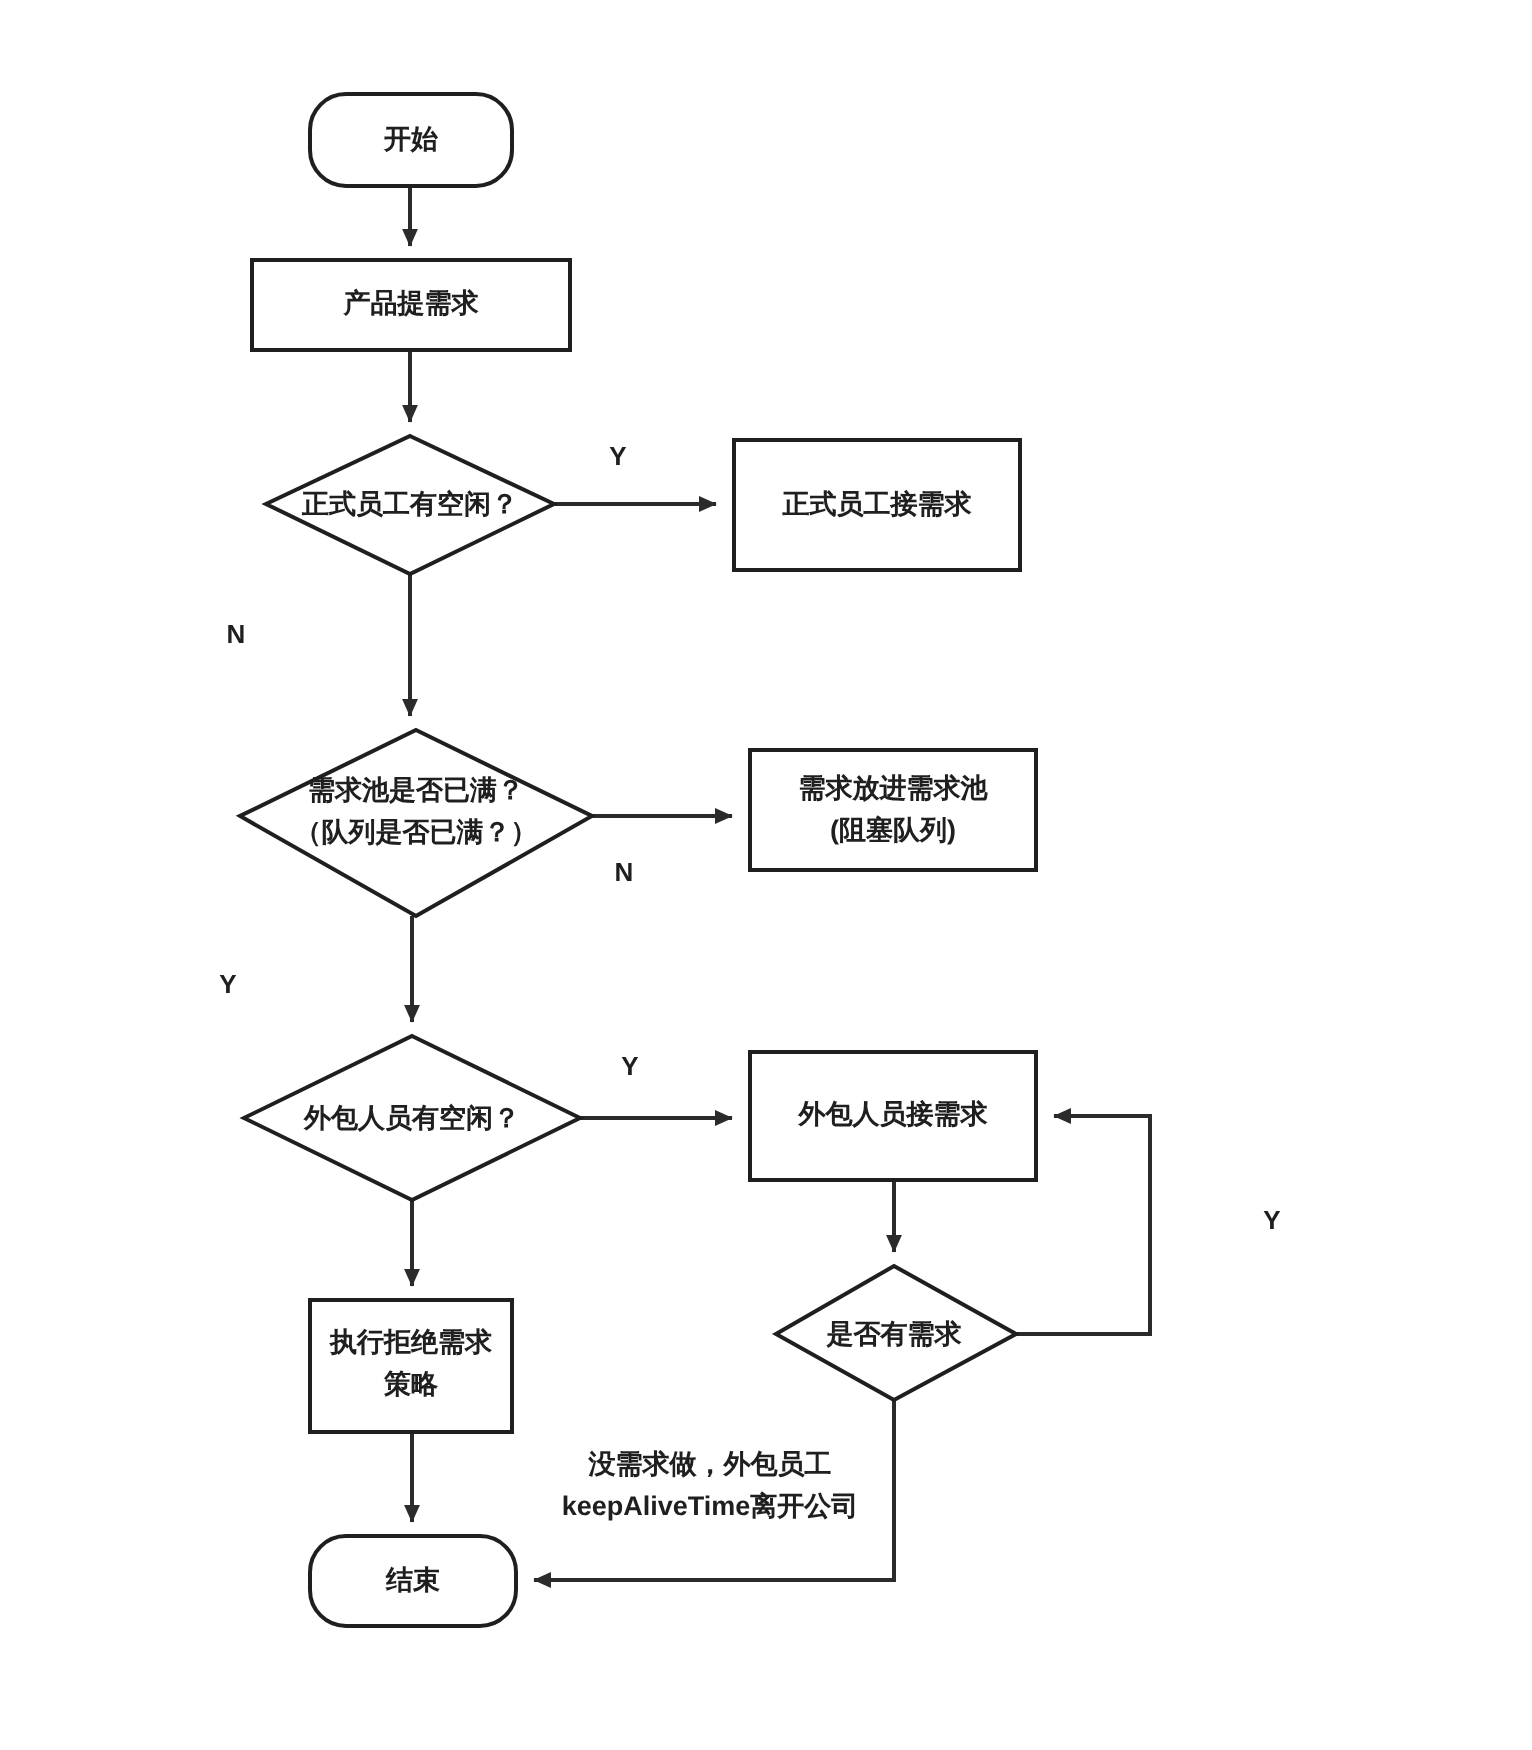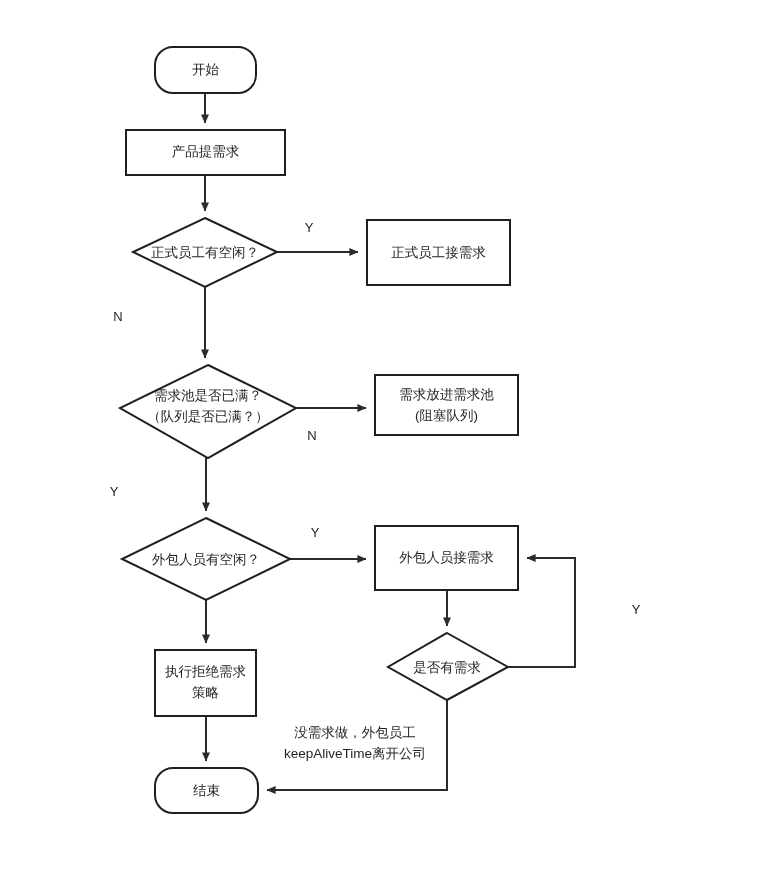--- a/index.html
+++ b/index.html
@@ -10,20 +10,21 @@
   body {
     font-family: "Liberation Sans", "DejaVu Sans", sans-serif;
     color: #1f1f1f;
   }
   #canvas {
     position: relative;
     width: 766px;
     height: 875px;
     background: #ffffff;
     overflow: hidden;
+    font-weight: bold;
   }
   #flow-svg {
     position: absolute;
     left: 0;
     top: 0;
     width: 766px;
     height: 875px;
   }
   .node-shape {
     fill: #ffffff;

